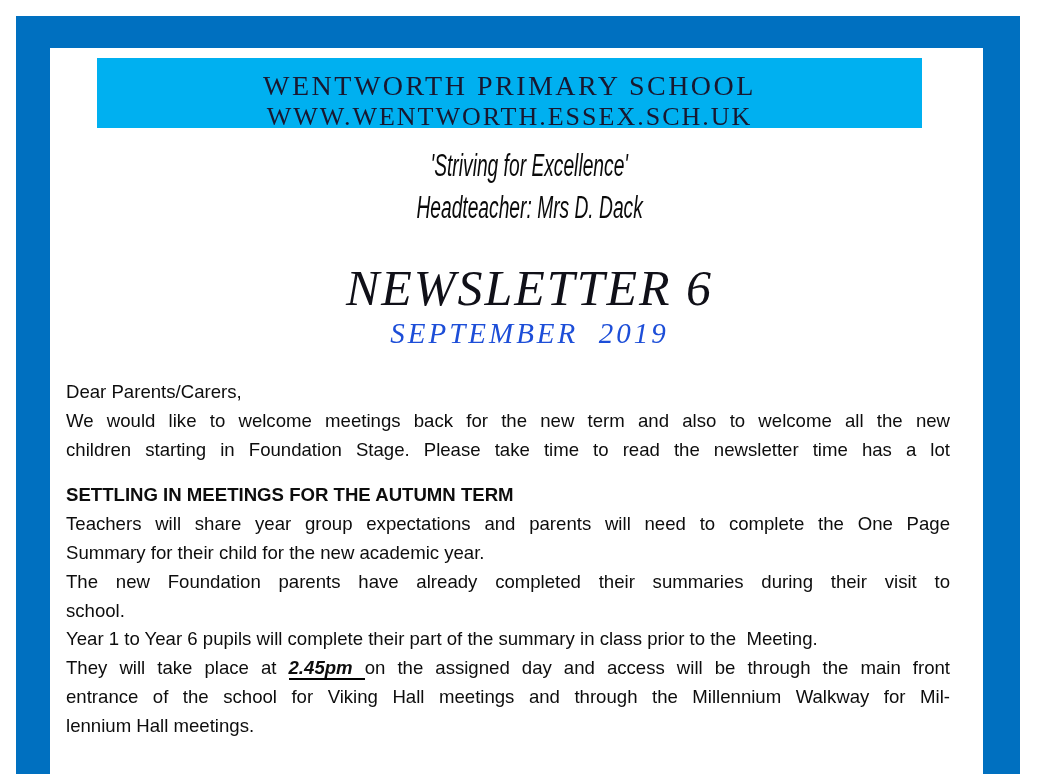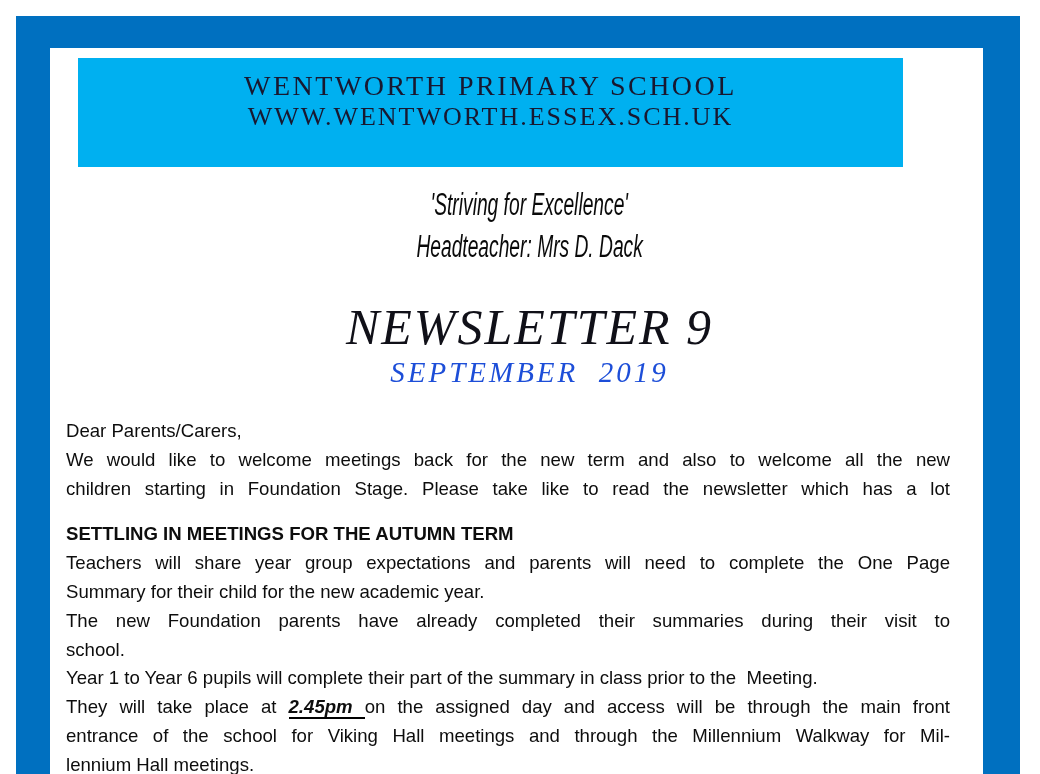--- a/index.html
+++ b/index.html
@@ -12,21 +12,21 @@
   }
   .page-frame {
     position:absolute; left:16px; top:16px; width:1004px; height:800px;
     background:var(--frame-blue);
   }
   .page-content {
     position:absolute; left:34px; top:32px; width:933px; height:768px;
     background:#ffffff;
   }
   .banner {
-    margin:10px 0 0 28px; width:825px; height:109px; box-sizing:border-box;
+    margin:10px 0 0 47px; width:825px; height:70px; box-sizing:border-box;
     background:var(--banner-blue); text-align:center; padding-top:11px;
     font-family:"Liberation Serif", serif; color:var(--banner-text);
   }
   .banner-title { font-size:28px; letter-spacing:2.5px; line-height:34px; }
   .banner-url   { font-size:26px; letter-spacing:2px; line-height:27px; }
 
   .center-col { text-align:center; transform:translateX(13px);font-style:italic; }
   .motto-line { margin-top:20px; line-height:36px; }
   .head-line  { line-height:38px; }
   .cond {
@@ -66,28 +66,28 @@
       <div class="banner-url">WWW.WENTWORTH.ESSEX.SCH.UK</div>
     </div>
 
     <div class="center-col">
       <div class="motto-line">
         <span class="cond">'Striving for Excellence'</span>
       </div>
       <div class="head-line">
         <span class="cond">Headteacher: Mrs D. Dack</span>
       </div>
-      <div class="newsletter-title">NEWSLETTER 9</div>
+      <div class="newsletter-title">NEWSLETTER 6</div>
       <div class="newsletter-date">SEPTEMBER  2019</div>
     </div>
 
     <div class="body-text">
       <div class="line">Dear Parents/Carers,</div>
       <div class="line just">We would like to welcome meetings back for the new term and also to welcome all the new</div>
-      <div class="line just">children starting in Foundation Stage. Please take like to read the newsletter which has a lot</div>
+      <div class="line just">children starting in Foundation Stage. Please take time to read the newsletter time has a lot</div>
 
       <div class="spacer"></div>
 
       <div class="line bold">SETTLING IN MEETINGS FOR THE AUTUMN TERM</div>
       <div class="line just">Teachers will share year group expectations and parents will need to complete the One Page</div>
       <div class="line">Summary for their child for the new academic year.</div>
       <div class="line just">The new Foundation parents have already completed their summaries during their visit to</div>
       <div class="line">school.</div>
       <div class="line">Year 1 to Year 6 pupils will complete their part of the summary in class prior to the  Meeting.</div>
       <div class="line just"><span>They will take place at </span><span class="time-emph">2.45pm&nbsp;</span><span>on the assigned day and access will be through the main front</span></div>

